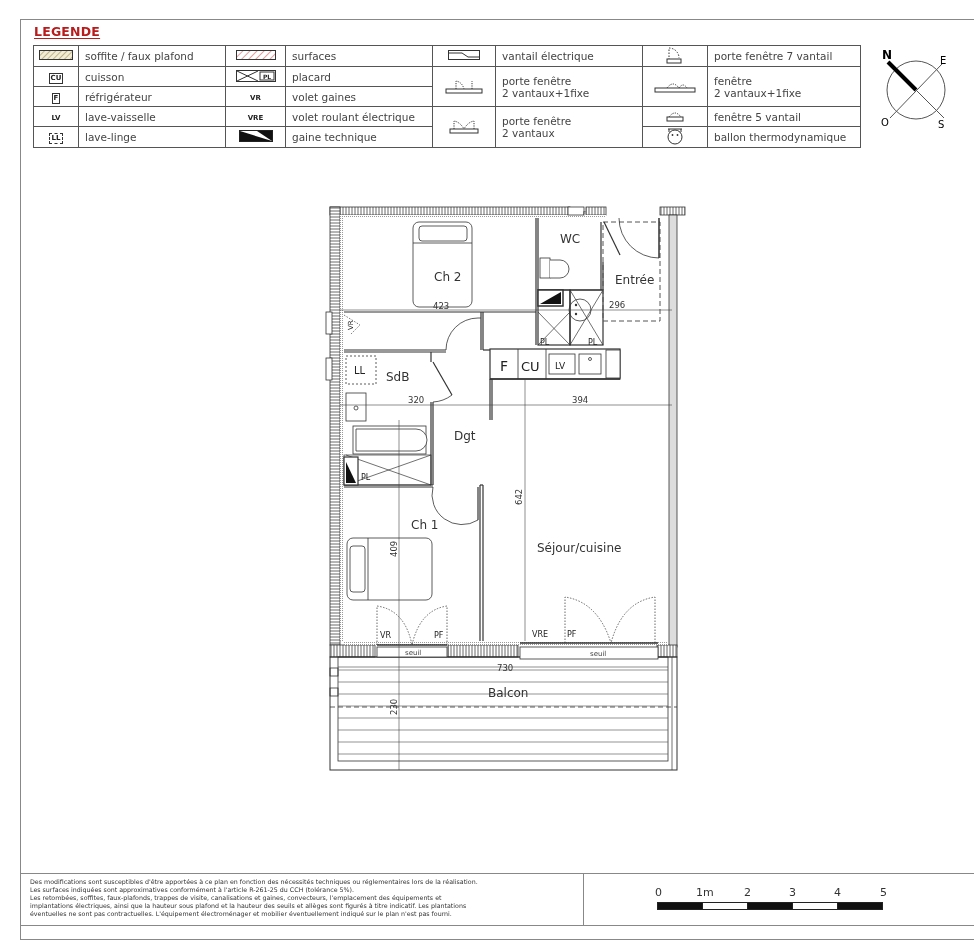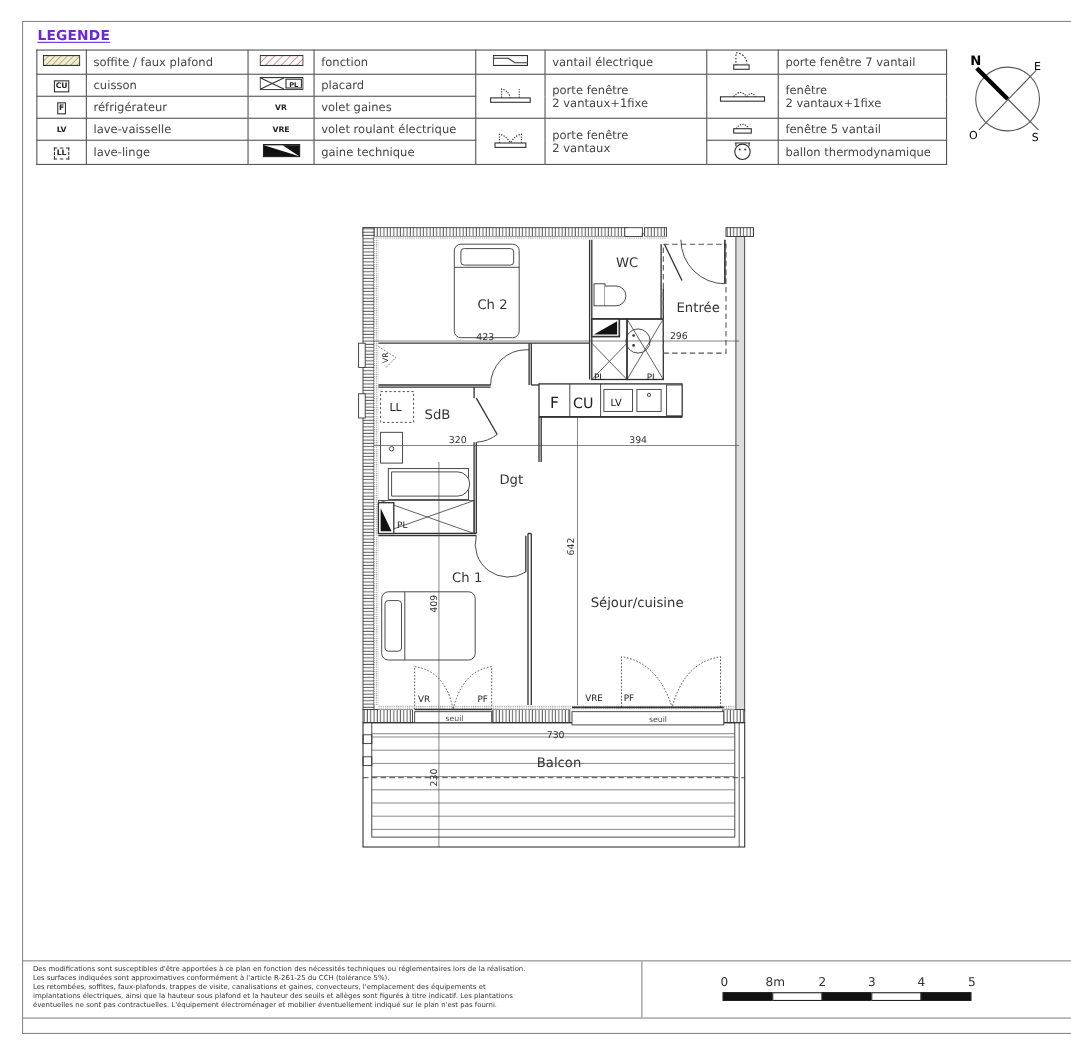--- a/index.html
+++ b/index.html
@@ -1,18 +1,18 @@
 <!DOCTYPE html>
 <html><head>
 <meta charset="utf-8">
 <style>
   html,body{margin:0;padding:0;background:#fff;}
   body{width:974px;height:950px;position:relative;overflow:hidden;font-family:"DejaVu Sans",sans-serif;color:#333;}
   .frame{position:absolute;left:20px;top:19px;width:960px;height:921px;border:1px solid #888;border-right:none;box-sizing:border-box;}
-  .legend-title{position:absolute;left:34px;top:24px;font-weight:bold;font-size:12.5px;letter-spacing:0.2px;color:#6d28d9;text-decoration:underline;text-underline-offset:2px;}
+  .legend-title{position:absolute;left:34px;top:24px;font-weight:bold;font-size:12.5px;letter-spacing:0.2px;color:#b91c1c;text-decoration:underline;text-underline-offset:2px;}
   table.legend{position:absolute;left:33px;top:45px;border-collapse:collapse;font-size:10.5px;color:#444;}
   table.legend td{border:1px solid #555;padding:0 6px;height:19px;line-height:12px;vertical-align:middle;}
   table.legend td.ic{text-align:center;padding:0 2px;}
   .c1{width:40px}.c2{width:134px}.c3{width:55px}.c4{width:134px}.c5{width:58px}.c6{width:134px}.c7{width:60px}.c8{width:140px}
   .box{display:inline-block;border:1px solid #333;font-size:7px;font-weight:bold;line-height:9px;padding:0 1px;color:#222;}
   .boxd{display:inline-block;border:1px dashed #333;font-size:7px;font-weight:bold;line-height:9px;padding:0 2px;color:#222;}
   .tiny{font-size:7px;font-weight:bold;color:#222;}
   .compass{position:absolute;left:876px;top:46px;width:96px;height:96px;}
   .plan{position:absolute;left:0;top:0;}
   .footer-text{position:absolute;left:30px;top:878px;width:550px;font-size:6.3px;line-height:8px;color:#333;}
@@ -47,21 +47,21 @@
       <svg width="40" height="10">
             <defs>
               <pattern id="hr" width="5" height="5" patternUnits="userSpaceOnUse" patternTransform="rotate(45)">
                 <rect width="5" height="5" fill="#fff"></rect>
                 <line x1="0" y1="0" x2="0" y2="5" stroke="#d06060" stroke-width="1.2"></line>
               </pattern>
             </defs>
             <rect x="0.5" y="0.5" width="39" height="9" fill="url(#hr)" stroke="#333"></rect>
           </svg>
     </td>
-    <td class="c4">fonction</td>
+    <td class="c4">surfaces</td>
     <td class="ic c5">
       <svg width="32" height="10">
             <rect x="0.5" y="0.5" width="31" height="9" fill="#fff" stroke="#333"></rect>
             <polyline points="1,3 14,3 20,7 31,7" fill="none" stroke="#333"></polyline>
           </svg>
     </td>
     <td class="c6">vantail électrique</td>
     <td class="ic c7">
       <svg width="24" height="18">
             <path d="M6,14 L6,2 A10,10 0 0 1 16,12" fill="none" stroke="#333" stroke-dasharray="1.5,1.5"></path>
@@ -409,21 +409,21 @@
 <div class="footer-text">
   <div>Des modifications sont susceptibles d'être apportées à ce plan en fonction des nécessités techniques ou réglementaires lors de la réalisation.</div>
   <div>Les surfaces indiquées sont approximatives conformément à l'article R-261-25 du CCH (tolérance 5%).</div>
   <div>Les retombées, soffites, faux-plafonds, trappes de visite, canalisations et gaines, convecteurs, l'emplacement des équipements et</div>
   <div>implantations électriques, ainsi que la hauteur sous plafond et la hauteur des seuils et allèges sont figurés à titre indicatif. Les plantations</div>
   <div>éventuelles ne sont pas contractuelles. L'équipement électroménager et mobilier éventuellement indiqué sur le plan n'est pas fourni.</div>
 </div>
 
 <div class="scale">
   <span class="lbl" style="left:0">0</span>
-  <span class="lbl" style="left:41px">8m</span>
+  <span class="lbl" style="left:41px">1m</span>
   <span class="lbl" style="left:89px">2</span>
   <span class="lbl" style="left:134px">3</span>
   <span class="lbl" style="left:179px">4</span>
   <span class="lbl" style="left:225px">5</span>
   <div class="bar" style="left:2px;width:46px;background:#111;"></div>
   <div class="bar" style="left:47px;width:46px;background:#fff;"></div>
   <div class="bar" style="left:92px;width:46px;background:#111;"></div>
   <div class="bar" style="left:137px;width:46px;background:#fff;"></div>
   <div class="bar" style="left:182px;width:46px;background:#111;"></div>
 </div>

